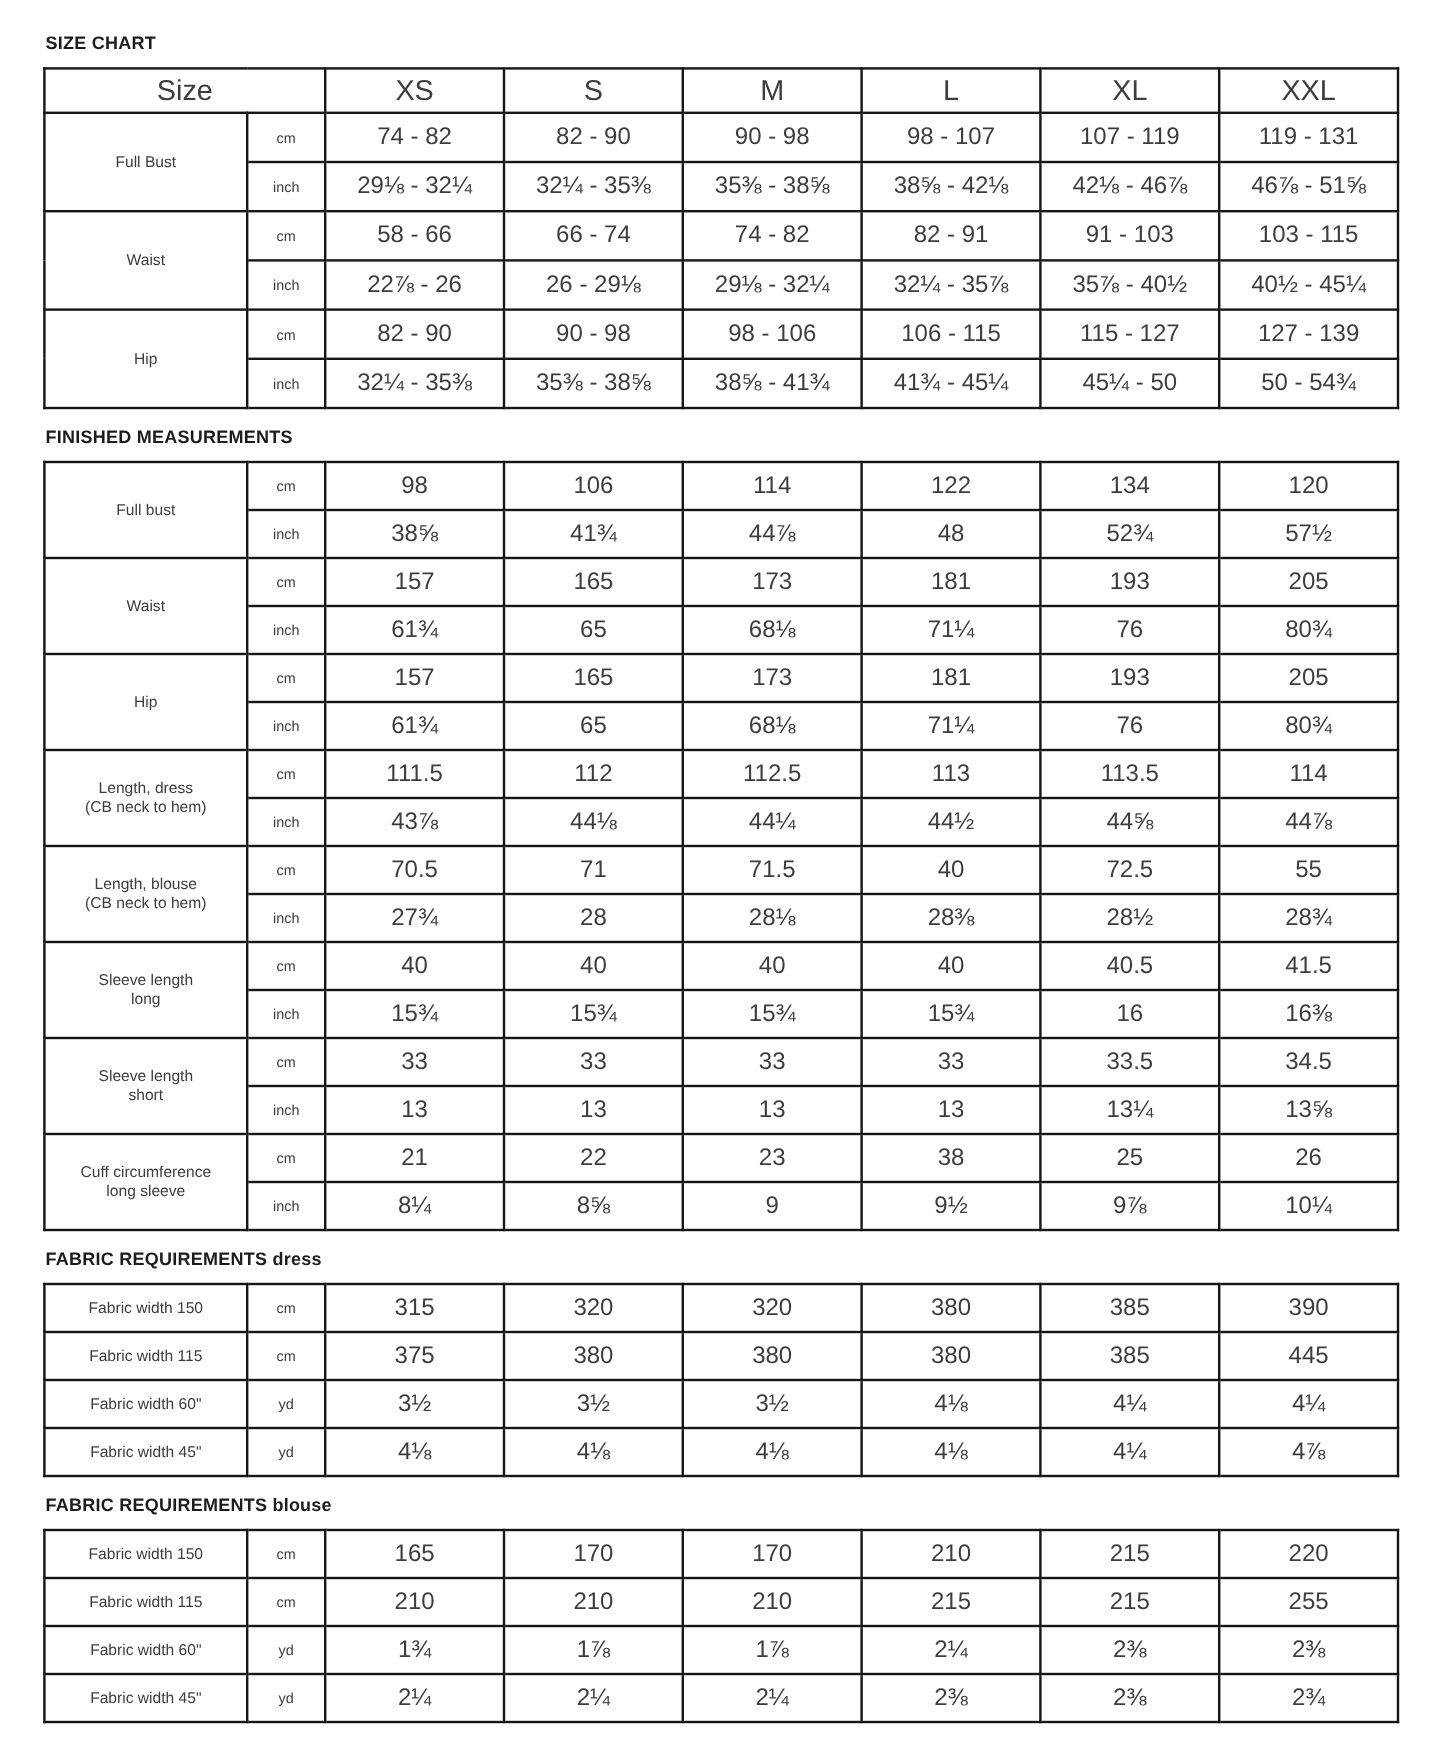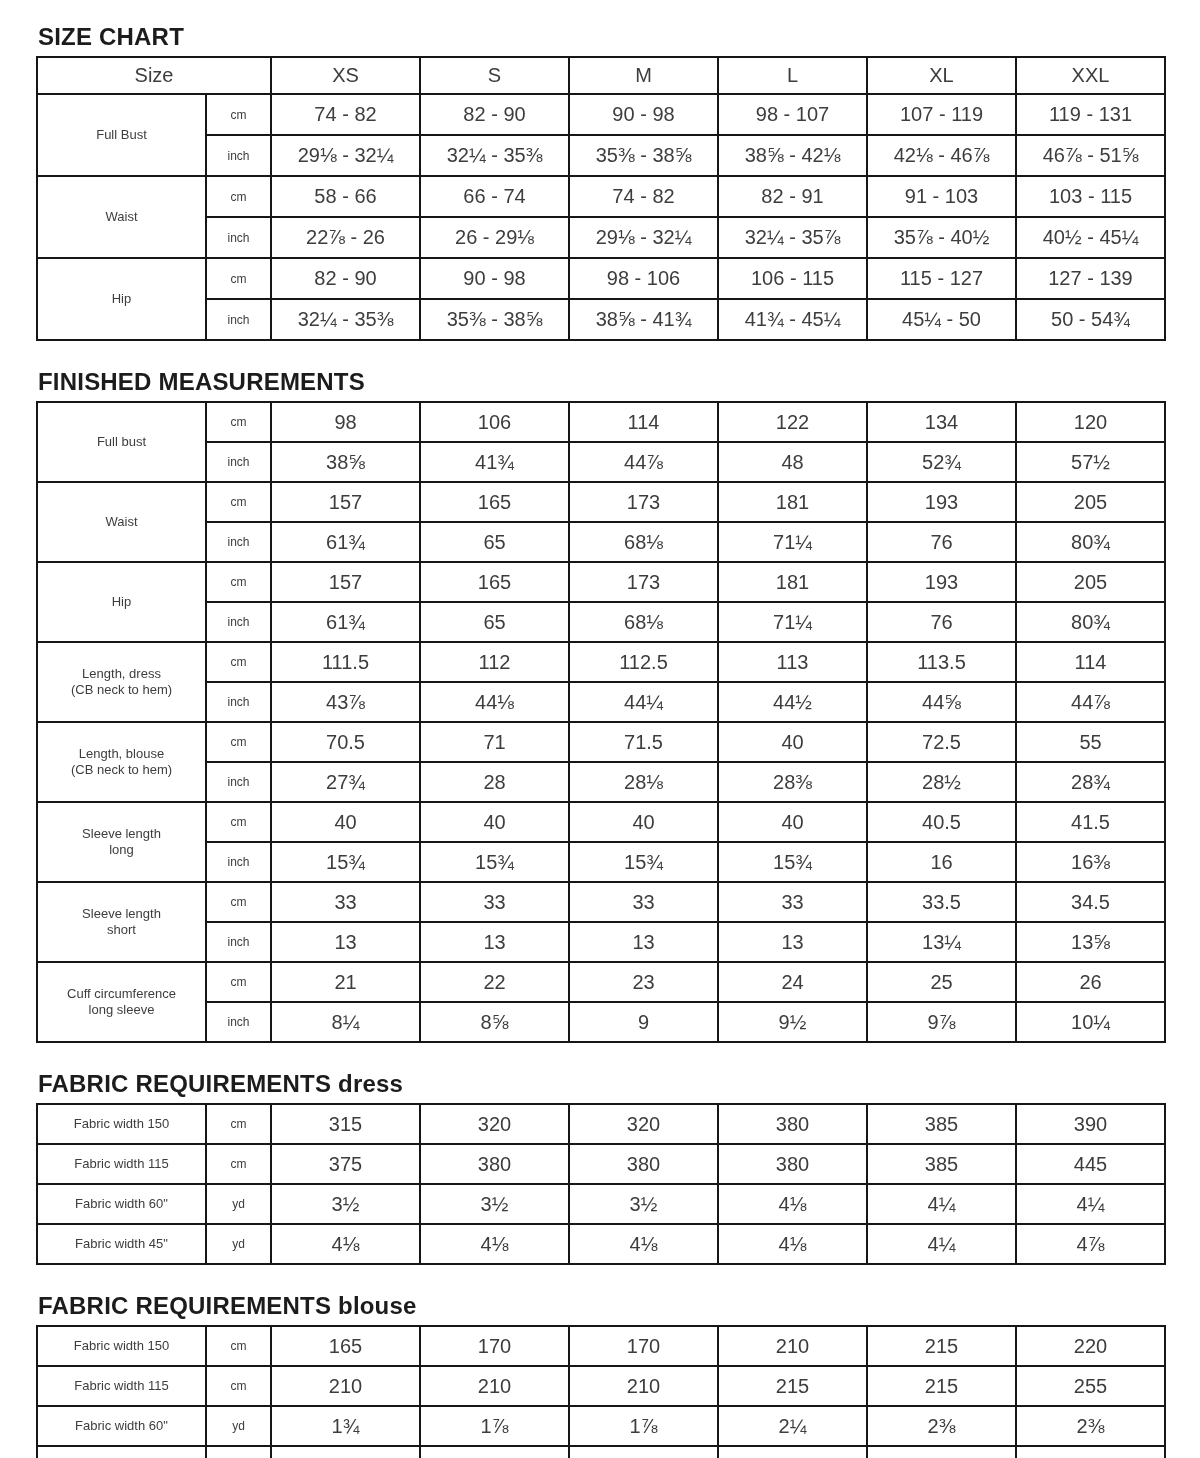--- a/index.html
+++ b/index.html
@@ -10,29 +10,29 @@
     min-height: 1458px;
     font-family: "Liberation Sans", "DejaVu Sans", sans-serif;
   }
   .page {
     box-sizing: border-box;
     width: 1200px;
     min-height: 1458px;
     padding: 26px 35px 20px 36px;
   }
   h2.section-title {
-    font-size: 24px;
+    font-size: 15px;
     line-height: 22px;
     font-weight: 700;
     color: #1c1c1c;
     margin: 0 0 8px 2px;
     letter-spacing: 0.2px;
   }
   section + section h2.section-title {
-    margin-top: 30px;
+    margin-top: 13px;
   }
   table.grid {
     border-collapse: collapse;
     table-layout: fixed;
     width: 1128px;
     border: 2px solid #161616;
   }
   table.grid th, table.grid td {
     border: 2px solid #161616;
     text-align: center;
@@ -41,21 +41,21 @@
     color: #3d3d3d;
     font-weight: 400;
     overflow: hidden;
   }
   col.col-label { width: 169px; }
   col.col-unit  { width: 65px;  }
   col.col-size  { width: 149px; }
   table.grid thead tr { height: 37px; }
   table.grid tbody tr { height: 40px; }
   table.grid.rows-41 tbody tr { height: 41px; }
-  th { font-size: 20px; }
+  th { font-size: 24px; }
   td.value-cell { font-size: 20px; }
   td.unit-cell  { font-size: 12px; }
   td.label-cell { font-size: 13px; line-height: 1.22; }
   td.label-cell .lbl-line { display: block; }
 </style>
 </head>
 <body>
 
 <div class="page">
 
@@ -318,21 +318,21 @@
           </tr>
           <tr>
             <td class="label-cell" rowspan="2">
               <span class="lbl-line">Cuff circumference</span>
               <span class="lbl-line">long sleeve</span>
             </td>
             <td class="unit-cell">cm</td>
             <td class="value-cell">21</td>
             <td class="value-cell">22</td>
             <td class="value-cell">23</td>
-            <td class="value-cell">24</td>
+            <td class="value-cell">38</td>
             <td class="value-cell">25</td>
             <td class="value-cell">26</td>
           </tr>
           <tr>
             <td class="unit-cell">inch</td>
             <td class="value-cell">8¼</td>
             <td class="value-cell">8⅝</td>
             <td class="value-cell">9</td>
             <td class="value-cell">9½</td>
             <td class="value-cell">9⅞</td>

